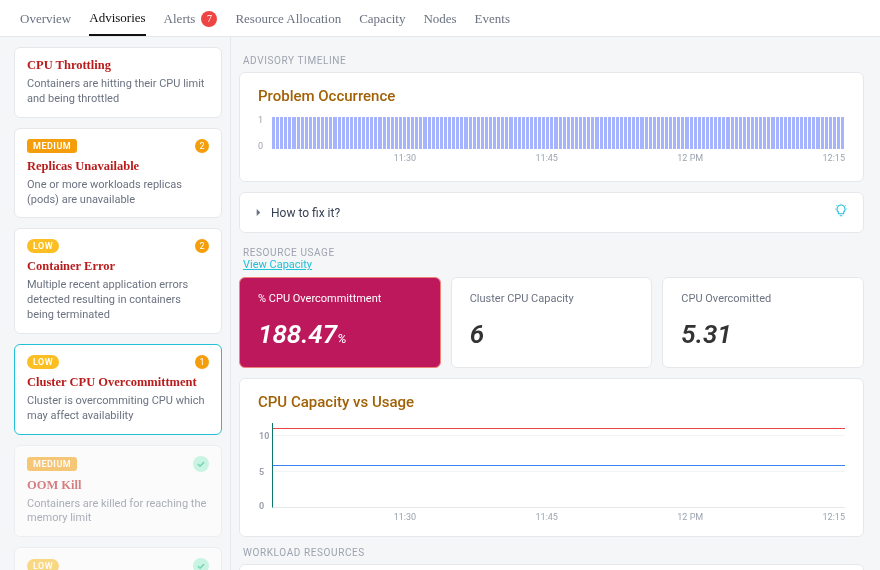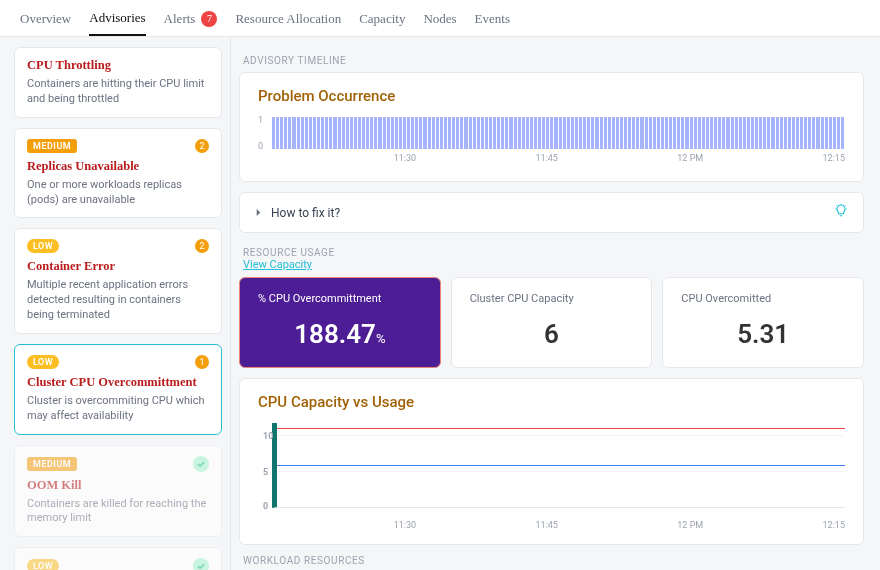--- a/index.html
+++ b/index.html
@@ -216,42 +216,43 @@
     margin-bottom: 10px;
   }
   .stat {
     flex: 1;
     background: #fff;
     border: 1px solid #e5e7eb;
     border-radius: 6px;
     padding: 14px 18px 18px;
   }
   .stat.alert {
-    background: #4c1d95;
+    background: #be185d;
     color: #fff;
     border-color: #ef857a;
   }
   .stat-label { font-size: 11px; margin-bottom: 14px; }
   .stat.alert .stat-label { color: #fff; }
   .stat:not(.alert) .stat-label { color: #6b7280; }
   .stat-value {
     font-size: 26px;
     font-weight: 600;
-    text-align: center;
+    text-align: left;
+    font-style: italic;
   }
   .stat-value .unit { font-size: 13px; font-weight: 400; }
 
   
   .cap-chart {
     position: relative;
     height: 85px;
     margin-left: 14px;
-    border-left: 5px solid #0f766e;
+    border-left: 1px solid #0f766e;
     border-bottom: 1px solid #e5e7eb;
-    margin-bottom: 8px;
+    margin-bottom: 0;
     font-weight: bold;
   }
   .cap-y {
     position: absolute;
     left: -14px;
     font-size: 9px;
     color: #9ca3af;
   }
   .cap-line {
     position: absolute;

